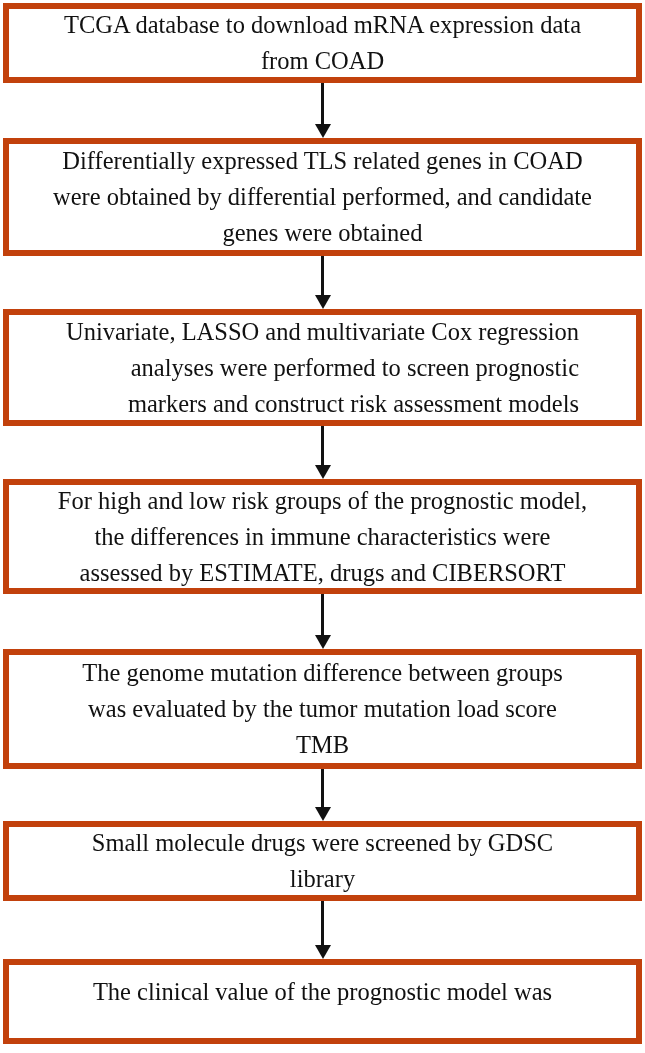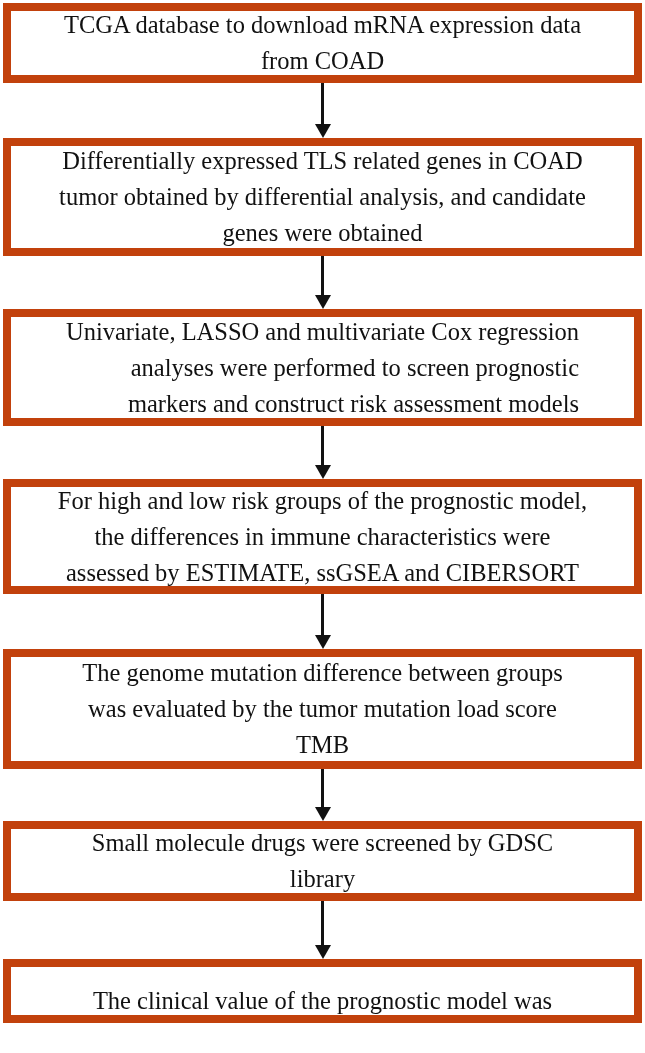--- a/index.html
+++ b/index.html
@@ -15,38 +15,38 @@
     padding-top: 3px;
     background: #ffffff;
     font-family: "Liberation Serif", "DejaVu Serif", serif;
     color: #111111;
     overflow: hidden;
   }
   .box {
     box-sizing: border-box;
     width: 639px;
     margin: 0 auto;
-    border: 8px solid #c2410c;
+    border: 6px solid #c2410c;
     background: #ffffff;
     display: flex;
     align-items: center;
     justify-content: center;
     text-align: center;
     font-size: 24.5px;
     line-height: 36px;
     white-space: pre-line;
     padding: 0 6px;
   }
   .h-b1 { height: 80px; }
   .h-b2 { height: 118px; }
   .h-b3 { height: 117px; text-align: right; }
   .h-b4 { height: 115px; }
   .h-b5 { height: 120px; }
   .h-b6 { height: 80px; }
-  .h-b7 { height: 64px; align-items: flex-start; padding-top: 16px; font-family: Liberation Serif, serif; }
+  .h-b7 { height: 85px; align-items: flex-start; padding-top: 9px; font-family: Liberation Serif, serif; }
   .arrow {
     display: flex;
     flex-direction: column;
     align-items: center;
     justify-content: flex-start;
   }
   .h-a1 { height: 55px; }
   .h-a2 { height: 53px; }
   .h-a3 { height: 53px; }
   .h-a4 { height: 55px; }
@@ -72,40 +72,40 @@
 
   <div class="box h-b1">TCGA database to download mRNA expression data
 from COAD</div>
 
   <div class="arrow h-a1">
     <div class="arrow-shaft"></div>
     <div class="arrow-head"></div>
   </div>
 
   <div class="box h-b2">Differentially expressed TLS related genes in COAD
-tumor obtained by differential analysis, and candidate
+were obtained by differential performed, and candidate
 genes were obtained</div>
 
   <div class="arrow h-a2">
     <div class="arrow-shaft"></div>
     <div class="arrow-head"></div>
   </div>
 
   <div class="box h-b3">Univariate, LASSO and multivariate Cox regression
 analyses were performed to screen prognostic
 markers and construct risk assessment models</div>
 
   <div class="arrow h-a3">
     <div class="arrow-shaft"></div>
     <div class="arrow-head"></div>
   </div>
 
   <div class="box h-b4">For high and low risk groups of the prognostic model,
 the differences in immune characteristics were
-assessed by ESTIMATE, ssGSEA and CIBERSORT</div>
+assessed by ESTIMATE, drugs and CIBERSORT</div>
 
   <div class="arrow h-a4">
     <div class="arrow-shaft"></div>
     <div class="arrow-head"></div>
   </div>
 
   <div class="box h-b5">The genome mutation difference between groups
 was evaluated by the tumor mutation load score
 TMB</div>
 

